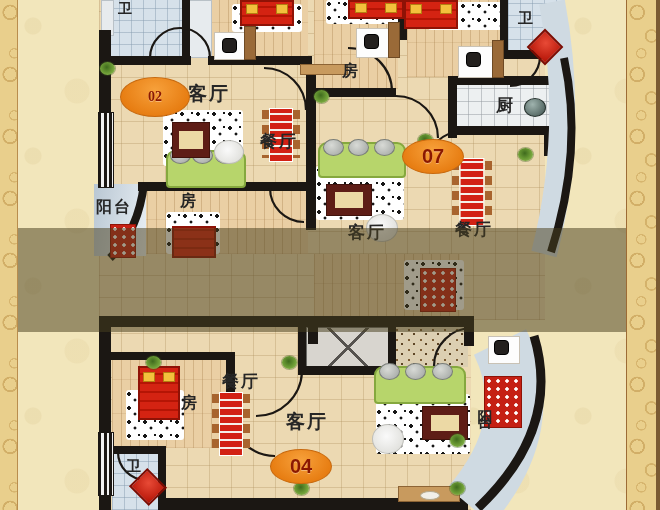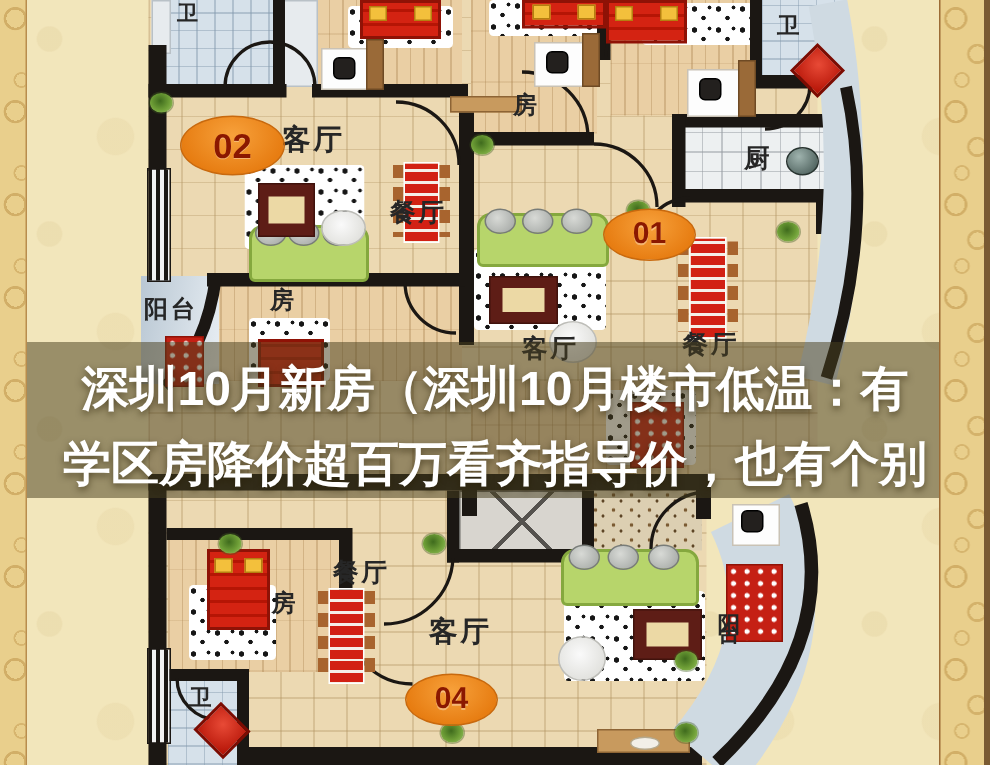--- a/index.html
+++ b/index.html
@@ -275,24 +275,22 @@
   <div class="label" style="left:518px;top:10px;font-size:15px;">卫</div>
   <div class="label" style="left:496px;top:97px;font-size:17px;">厨</div>
   <div class="label" style="left:348px;top:224px;font-size:17px;">客厅</div>
   <div class="label" style="left:455px;top:221px;font-size:17px;">餐厅</div>
   <div class="label" style="left:222px;top:373px;font-size:17px;">餐厅</div>
   <div class="label" style="left:181px;top:395px;font-size:16px;">房</div>
   <div class="label" style="left:286px;top:412px;font-size:19px;">客厅</div>
   <div class="label" style="left:126px;top:458px;font-size:15px;">卫</div>
   <div class="label vlabel" style="left:478px;top:398px;font-size:15px;">阳台</div>
 
-  <div class="unit" style="left:120px;top:77px;width:68px;height:38px;font-size:23px;">02</div>
-  <div class="unit" style="left:402px;top:139px;width:60px;height:33px;font-size:20px;">01</div>
+  <div class="unit" style="left:120px;top:77px;width:68px;height:38px;font-size:14px;font-family:Liberation Serif, serif;">02</div>
+  <div class="unit" style="left:402px;top:139px;width:60px;height:33px;font-size:20px;">07</div>
   <div class="unit" style="left:270px;top:449px;width:60px;height:33px;font-size:20px;">04</div>
 
   <div class="band"></div>
-  <div class="tl" style="top:237px;">深圳10月新房（深圳10月楼市低温：有</div>
-  <div class="tl" style="top:287px;">学区房降价超百万看齐指导价，也有个别</div>
 
   <div class="goldb" style="left:0;width:17px;border-right:1px solid #b98d4d;"></div>
   <div class="goldb" style="left:626px;width:30px;border-left:1px solid #9c6b35;border-right:1px solid #9c6b35;"></div>
   <div class="abs" style="left:656px;top:0;width:4px;height:510px;background:#7a5a32;z-index:11;"></div>
 </div>
 
 </body></html>

